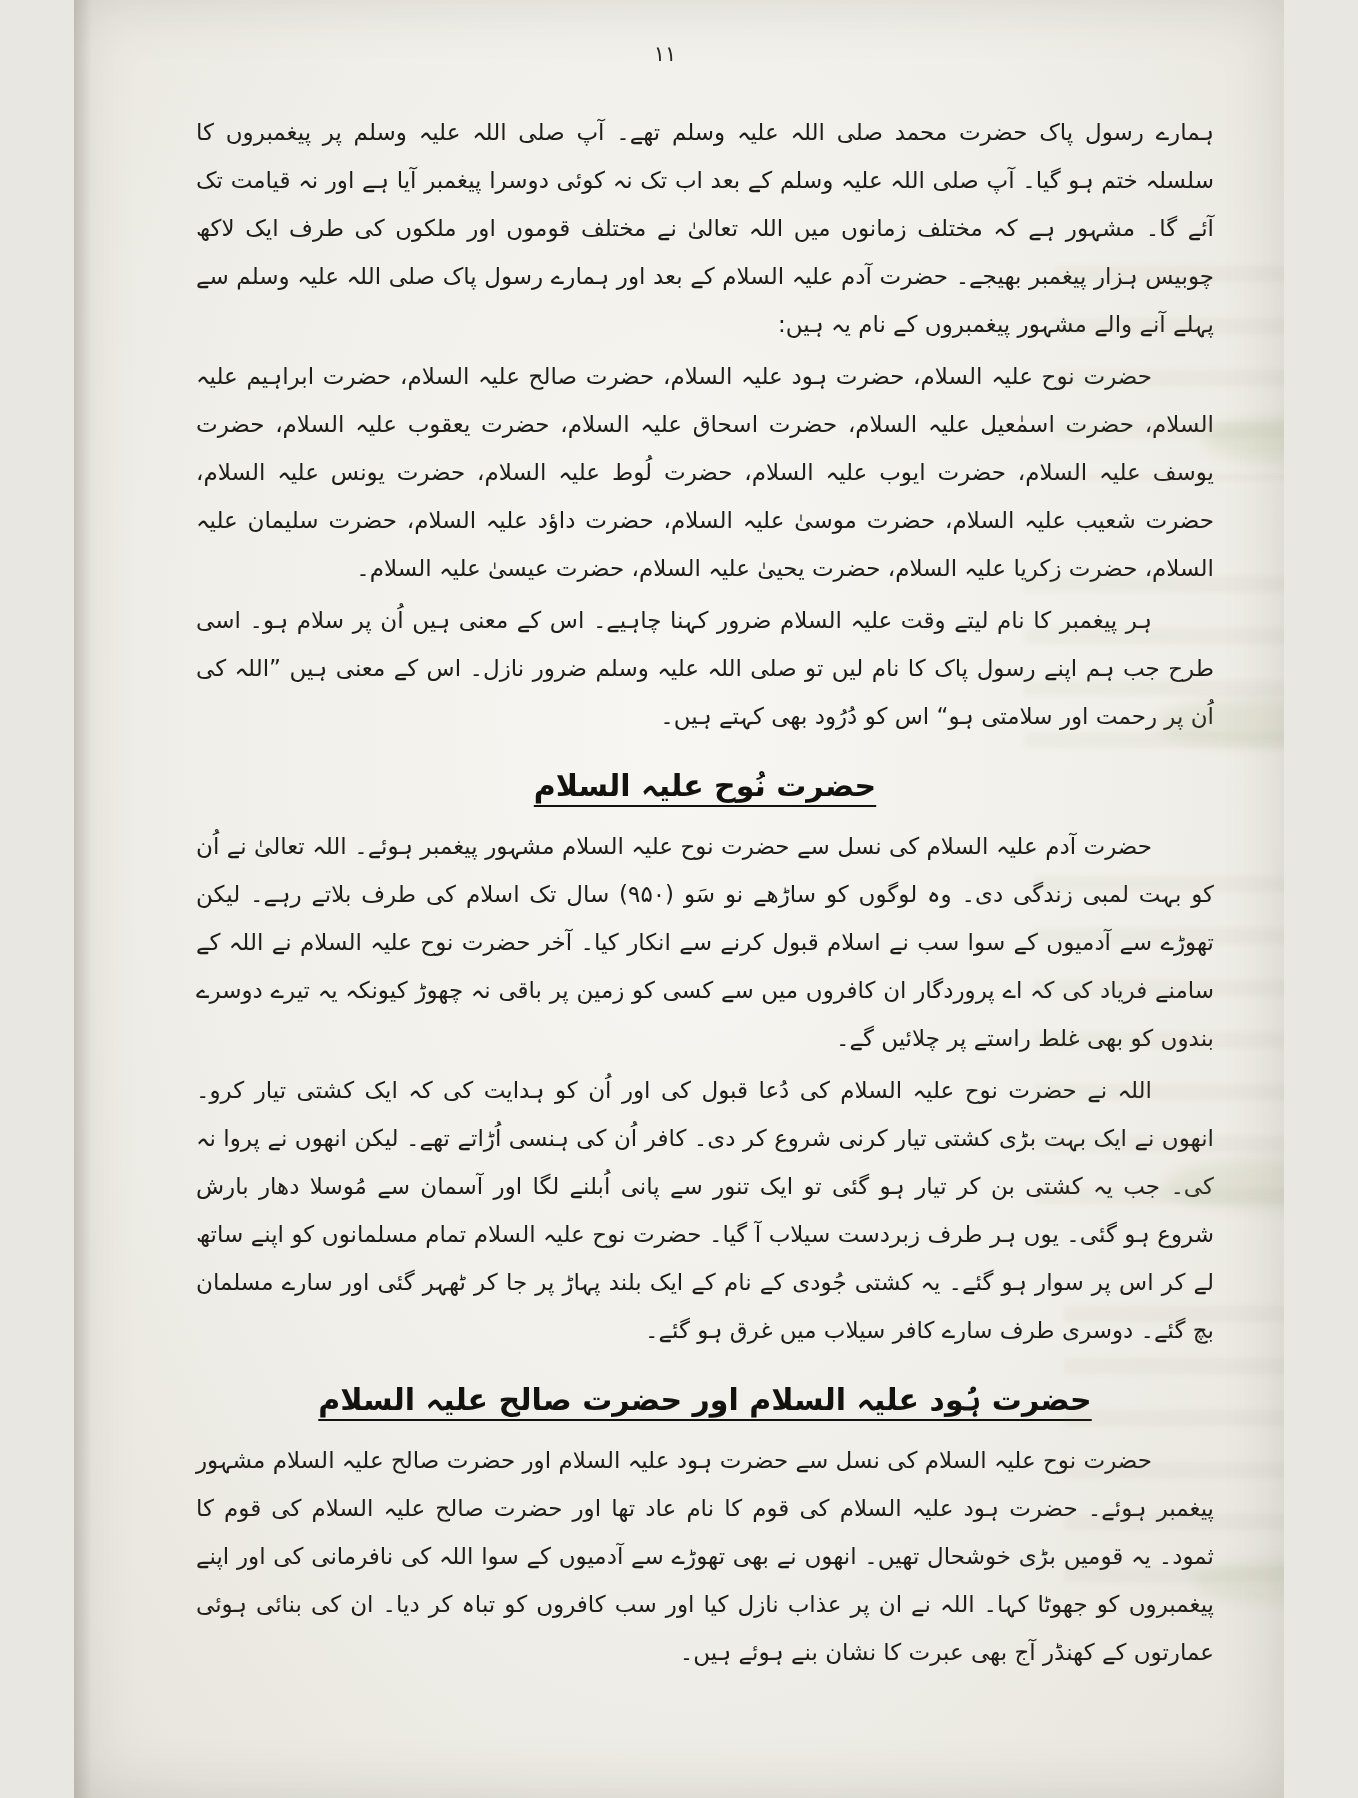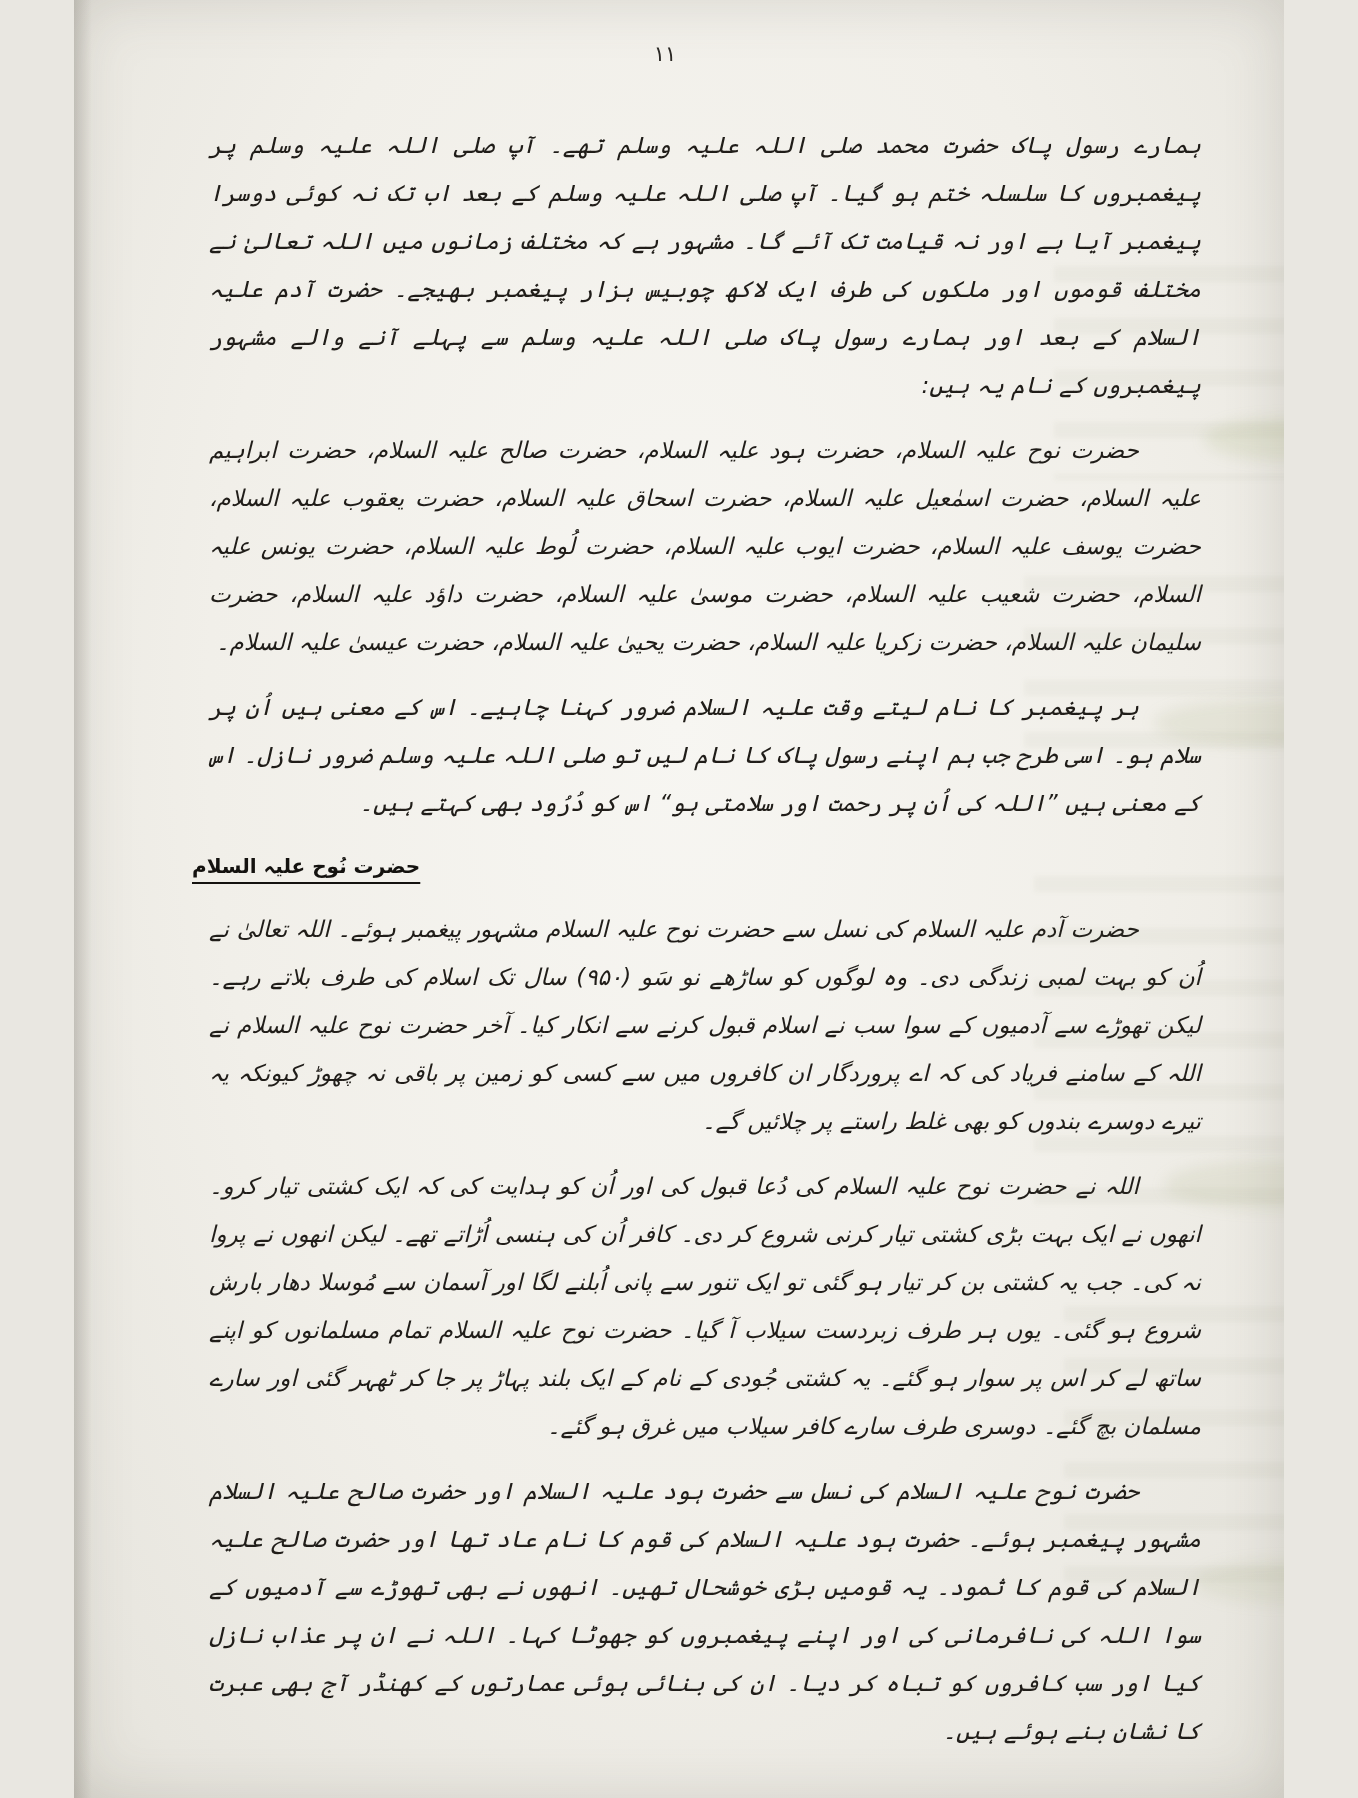--- a/index.html
+++ b/index.html
@@ -34,33 +34,32 @@
     position: absolute;
     top: 104px;
     right: 66px;
     left: 118px;
     font-size: 23px;
     line-height: 48px;
     text-align: justify;
     text-justify: inter-word;
   }
   .para {
-    margin: 17px;
-    font-style: italic;
+    margin: 4px;
   }
   .para.indent {
     text-indent: 62px;
   }
   .heading {
-    font-size: 20px;
+    font-size: 30px;
     font-weight: bold;
     color: #14120f;
-    margin: 12px 0 14px 0;
+    margin: 24px 0 14px 0;
     line-height: 44px;
-    text-align: left;
+    text-align: center;
     text-decoration: underline;
     text-decoration-thickness: 2px;
     text-underline-offset: 9px;
   }
   
   .ghost {
     position: absolute;
     pointer-events: none;
     filter: blur(2.5px);
     opacity: 0.55;
@@ -121,20 +120,21 @@
 
     <p class="para indent">ہر پیغمبر کا نام لیتے وقت علیہ السلام ضرور کہنا چاہیے۔ اس کے معنی ہیں اُن پر سلام ہو۔ اسی طرح جب ہم اپنے رسول پاک کا نام لیں تو صلی اللہ علیہ وسلم ضرور نازل۔ اس کے معنی ہیں ”اللہ کی اُن پر رحمت اور سلامتی ہو“ اس کو دُرُود بھی کہتے ہیں۔</p>
 
 
     <h2 class="heading">حضرت نُوح علیہ السلام</h2>
 
     <p class="para indent">حضرت آدم علیہ السلام کی نسل سے حضرت نوح علیہ السلام مشہور پیغمبر ہوئے۔ اللہ تعالیٰ نے اُن کو بہت لمبی زندگی دی۔ وہ لوگوں کو ساڑھے نو سَو (۹۵۰) سال تک اسلام کی طرف بلاتے رہے۔ لیکن تھوڑے سے آدمیوں کے سوا سب نے اسلام قبول کرنے سے انکار کیا۔ آخر حضرت نوح علیہ السلام نے اللہ کے سامنے فریاد کی کہ اے پروردگار ان کافروں میں سے کسی کو زمین پر باقی نہ چھوڑ کیونکہ یہ تیرے دوسرے بندوں کو بھی غلط راستے پر چلائیں گے۔</p>
 
     <p class="para indent">اللہ نے حضرت نوح علیہ السلام کی دُعا قبول کی اور اُن کو ہدایت کی کہ ایک کشتی تیار کرو۔ انھوں نے ایک بہت بڑی کشتی تیار کرنی شروع کر دی۔ کافر اُن کی ہنسی اُڑاتے تھے۔ لیکن انھوں نے پروا نہ کی۔ جب یہ کشتی بن کر تیار ہو گئی تو ایک تنور سے پانی اُبلنے لگا اور آسمان سے مُوسلا دھار بارش شروع ہو گئی۔ یوں ہر طرف زبردست سیلاب آ گیا۔ حضرت نوح علیہ السلام تمام مسلمانوں کو اپنے ساتھ لے کر اس پر سوار ہو گئے۔ یہ کشتی جُودی کے نام کے ایک بلند پہاڑ پر جا کر ٹھہر گئی اور سارے مسلمان بچ گئے۔ دوسری طرف سارے کافر سیلاب میں غرق ہو گئے۔</p>
 
+    <h2 class="heading">حضرت ہُود علیہ السلام اور حضرت صالح علیہ السلام</h2>
 
     <p class="para indent">حضرت نوح علیہ السلام کی نسل سے حضرت ہود علیہ السلام اور حضرت صالح علیہ السلام مشہور پیغمبر ہوئے۔ حضرت ہود علیہ السلام کی قوم کا نام عاد تھا اور حضرت صالح علیہ السلام کی قوم کا ثمود۔ یہ قومیں بڑی خوشحال تھیں۔ انھوں نے بھی تھوڑے سے آدمیوں کے سوا اللہ کی نافرمانی کی اور اپنے پیغمبروں کو جھوٹا کہا۔ اللہ نے ان پر عذاب نازل کیا اور سب کافروں کو تباہ کر دیا۔ ان کی بنائی ہوئی عمارتوں کے کھنڈر آج بھی عبرت کا نشان بنے ہوئے ہیں۔</p>
 
   </div>
 
   <div class="ghost g1"></div>
   <div class="ghost g2"></div>
   <div class="ghost g3"></div>
   <div class="ghost g4"></div>
 

